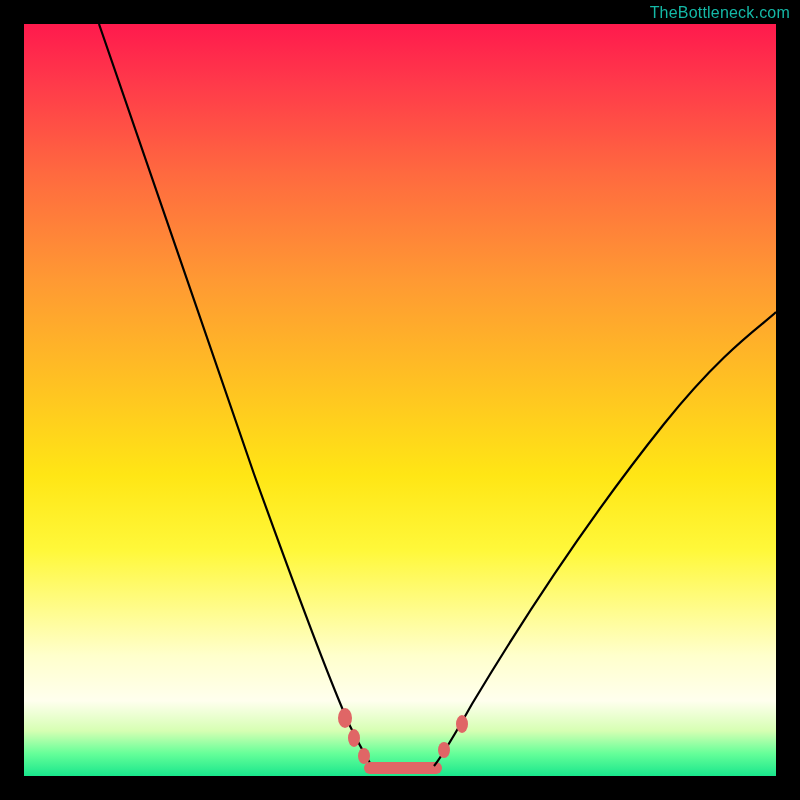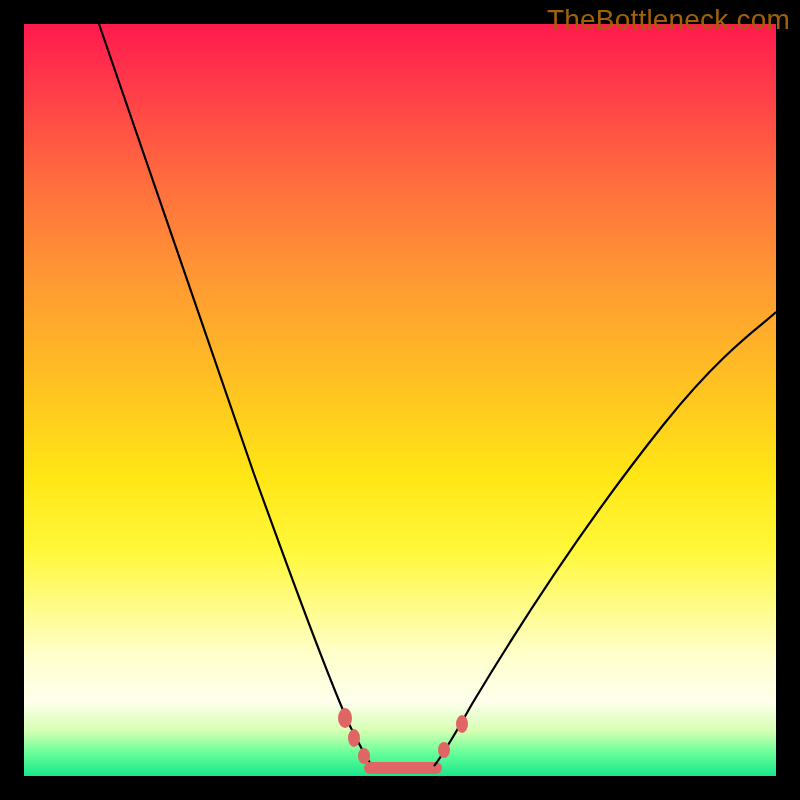--- a/index.html
+++ b/index.html
@@ -29,22 +29,22 @@
       #ffffee 90%,
       #d6ffb3 94%,
       #66ff99 97%,
       #19e68c 100%
     );
   }
   .watermark {
     position: absolute;
     top: 4px;
     right: 10px;
-    color: #a16207;
-    font-size: 28px;
+    color: #14b8a6;
+    font-size: 16px;
     letter-spacing: 0.2px;
     font-weight: 400;
     user-select: none;
   }
   svg.plot {
     position: absolute;
     left: 24px;
     top: 24px;
     width: 752px;
     height: 752px;

